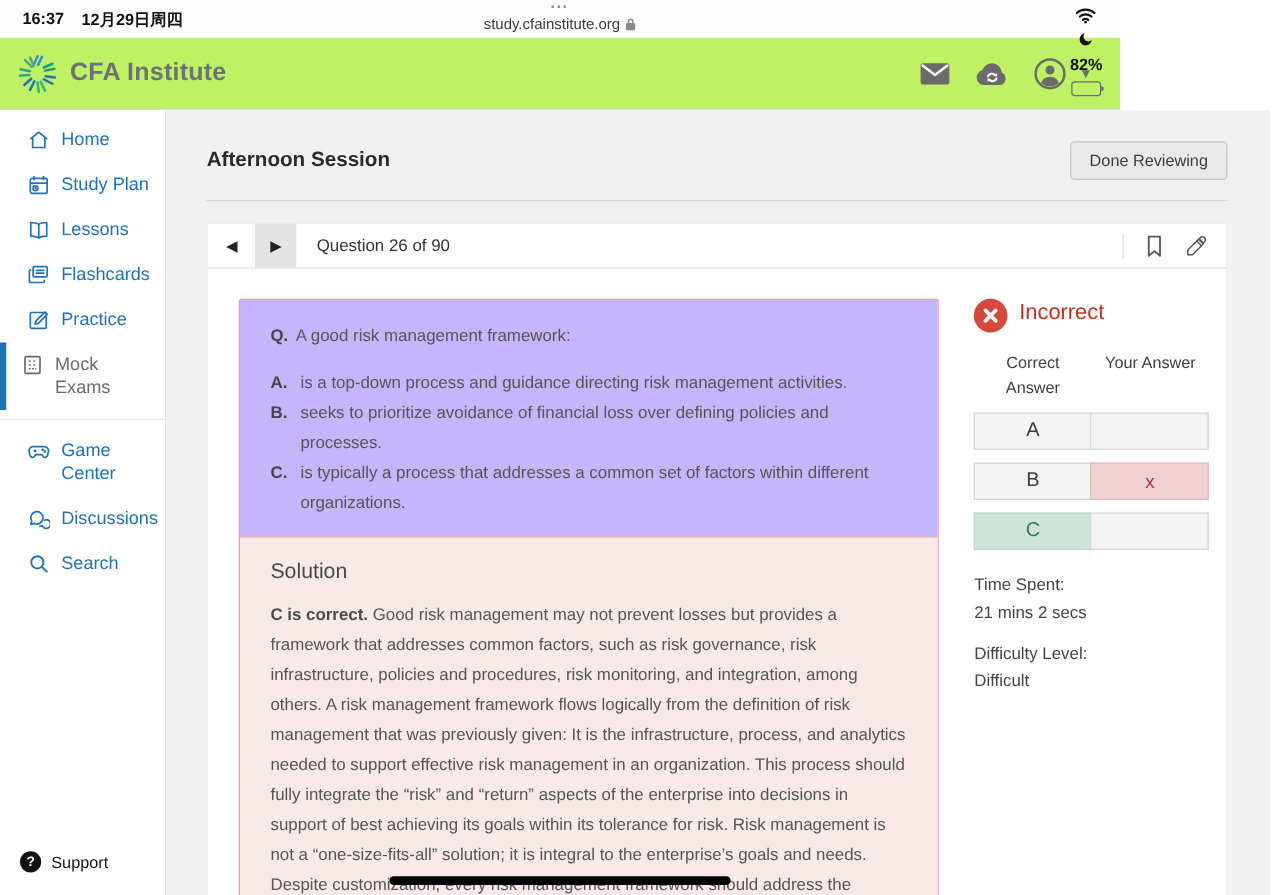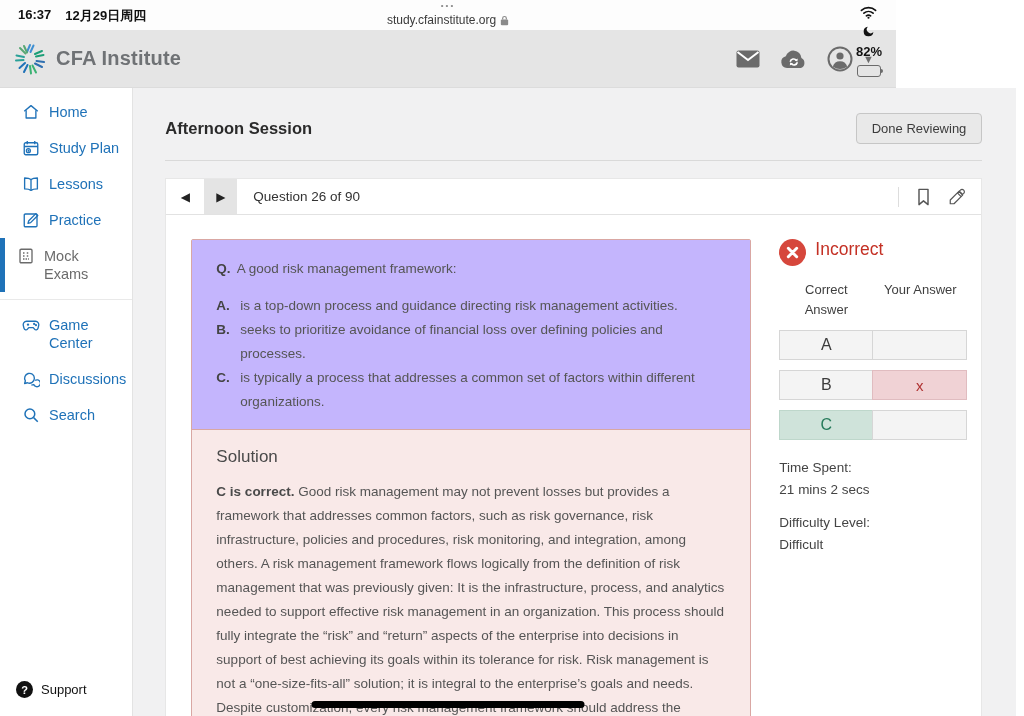--- a/index.html
+++ b/index.html
@@ -15,21 +15,21 @@
   .sb-dots { font-size:8px; letter-spacing:2px; color:#8a8a8a; line-height:8px; }
   .sb-url { font-size:12px; color:#3a3a3a; display:inline-flex; align-items:center; gap:4px; }
   .sb-right { position:absolute; right:14px; top:6px; display:flex; align-items:center; gap:6px;
     font-size:13px; font-weight:600; color:#111;flex-direction:column; }
   .battery { position:relative; width:24px; height:12px; border:1px solid #6b6b6b; border-radius:3px; padding:1px; }
   .battery .fill { height:100%; width:80%; background:#111; border-radius:1px; }
   .battery:after { content:""; position:absolute; right:-3px; top:3px; width:2px; height:4px;
     background:#6b6b6b; border-radius:0 2px 2px 0; }
 
   
-  .app-header { height:58px; background:#e5e5e5; border-bottom:1px solid #dcdcdc;
+  .app-header { height:58px; background:#bef264; border-bottom:1px solid #dcdcdc;
     display:flex; align-items:center; padding:0 22px 0 12px; }
   .brand { display:flex; align-items:center; gap:8px; }
   .brand-name { font-size:20px; font-weight:600; color:#6f7275; letter-spacing:.2px; }
   .header-actions { margin-left:auto; display:flex; align-items:center; gap:20px; color:#6b6b6b; }
   .hicon { cursor:pointer; display:flex; align-items:center; }
   .caret { font-size:11px; color:#6b6b6b; margin-left:-10px; }
 
   
   .app-body { display:flex; height:628px; }
   .sidebar { width:138px; background:#fff; border-right:1px solid #e3e3e3;
@@ -216,20 +216,28 @@
         <span>Study Plan</span>
       </div>
       <div class="side-item">
         <svg width="18" height="18" viewBox="0 0 24 24" fill="none" stroke="currentColor" stroke-width="1.8" stroke-linejoin="round">
             <path d="M12 6c-2-1.6-4.6-2-8.5-2v14.5c3.9 0 6.5.4 8.5 2 2-1.6 4.6-2 8.5-2V4c-3.9 0-6.5.4-8.5 2z"></path>
             <path d="M12 6v14"></path>
           </svg>
         <span>Lessons</span>
       </div>
       <div class="side-item">
+        <svg width="18" height="18" viewBox="0 0 24 24" fill="none" stroke="currentColor" stroke-width="1.8">
+            <rect x="6" y="3" width="15" height="11" rx="1.5"></rect>
+            <path d="M4 6.5 H3.2A1.2 1.2 0 0 0 2 7.7V18a2 2 0 0 0 2 2h12.5a1.5 1.5 0 0 0 1.5-1.5V17"></path>
+            <path d="M9 7h9 M9 10h9"></path>
+          </svg>
+        <span>Flashcards</span>
+      </div>
+      <div class="side-item">
         <svg width="18" height="18" viewBox="0 0 24 24" fill="none" stroke="currentColor" stroke-width="1.8" stroke-linejoin="round">
             <rect x="3" y="4" width="17" height="17" rx="1.5"></rect>
             <path d="M8 16.5 L9 13 L18.5 3.5 L21 6 L11.5 15.5 z"></path>
           </svg>
         <span>Practice</span>
       </div>
       <div class="side-item active">
         <svg width="18" height="18" viewBox="0 0 24 24" fill="none" stroke="currentColor" stroke-width="1.8">
             <rect x="4" y="3" width="16" height="18" rx="1.5"></rect>
             <path d="M8 8h3 M13 8h3 M8 12h3 M13 12h3 M8 16h8" stroke-dasharray="2 1.4"></path>

